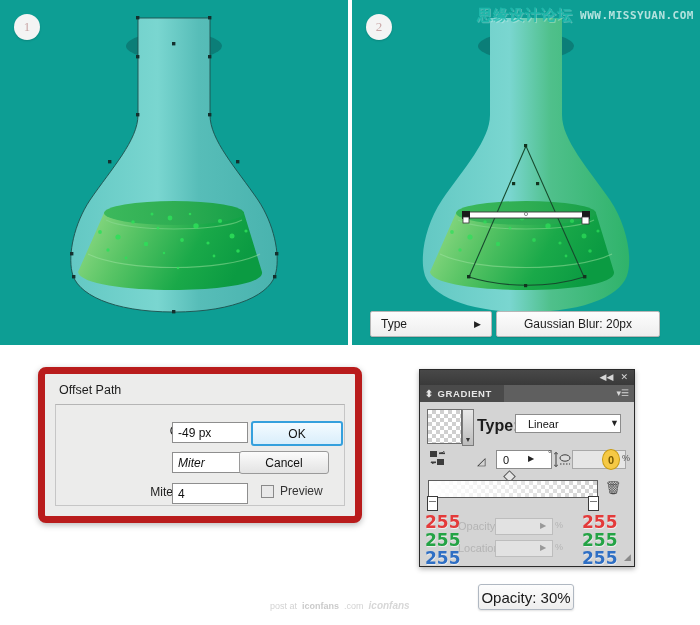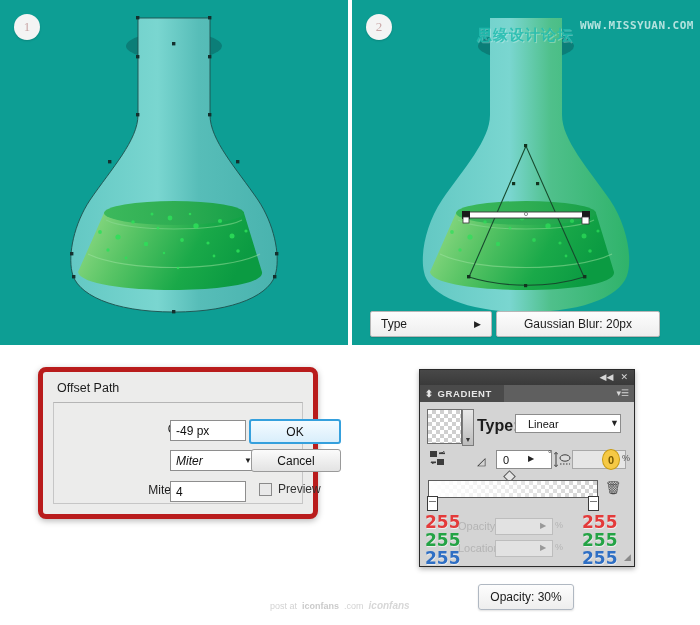--- a/index.html
+++ b/index.html
@@ -24,21 +24,21 @@
     font-family:"Liberation Serif",serif;
     box-shadow:0 1px 2px rgba(0,0,0,.15);
   }
 
   .watermark{
     position:absolute;right:6px;top:6px;display:flex;align-items:center;gap:7px;
     opacity:.82;
   }
   .wm-cn{font-size:15px;font-weight:bold;color:#23bdb0;letter-spacing:1px;
          font-family:"DejaVu Sans",sans-serif;
-         text-shadow:1px 1px 0 rgba(255,255,255,.35);margin-top:20px;}
+         text-shadow:1px 1px 0 rgba(255,255,255,.35);}
   .wm-en{font-size:11px;font-weight:bold;color:#d9f2ef;letter-spacing:.5px;
          font-family:"DejaVu Sans Mono",monospace;}
 
   .flask-wrap{position:absolute;left:0;top:0;width:348px;height:345px;}
 
   
   .effect-bar{position:absolute;left:18px;bottom:8px;display:flex;gap:4px;align-items:stretch;}
   .ebtn{
     background:linear-gradient(#fdfdfd,#eeeeee);
     border:1px solid #b6b6b6;border-radius:2px;
@@ -47,22 +47,23 @@
     box-shadow:0 1px 1px rgba(0,0,0,.12);white-space:nowrap;
   }
   .ebtn.eff{width:58px;justify-content:center;}
   .ebtn.blur{width:100px;justify-content:space-between;}
   .ebtn.gauss{width:142px;justify-content:center;}
   .arrow-r{font-size:9px;color:#222;}
 
   
   .dialog{
     position:absolute;left:38px;top:367px;width:270px;height:142px;
-    background:#ececeb;border:5px solid #b91c1c;border-radius:8px;
+    background:#ececeb;border:7px solid #b91c1c;border-radius:8px;
     box-shadow:0 2px 6px rgba(0,0,0,.28);
+    padding-left:40px;
   }
   .dlg-title{position:absolute;left:14px;top:9px;font-size:12.5px;color:#1c1c1c;}
   .dlg-body{
     position:absolute;left:10px;top:30px;right:10px;bottom:10px;
     border:1px solid #c6c6c6;border-top-color:#b5b5b5;background:transparent;
   }
   .row{position:absolute;display:flex;align-items:center;}
   .lbl{font-size:12px;color:#1c1c1c;text-align:right;}
   .tfield{
     background:#fff;border:1px solid #8e8e8e;height:19px;
@@ -153,21 +154,21 @@
   .loclbl{position:absolute;left:38px;top:140px;font-size:11px;color:#b4b4b4;}
   .dimfield{position:absolute;left:75px;width:56px;height:15px;background:#e2e2e2;border:1px solid #bdbdbd;}
   .dimcaret{position:absolute;left:120px;font-size:8px;color:#999;}
   .dimpct{position:absolute;left:135px;font-size:9px;color:#b4b4b4;}
   .resize-grip{position:absolute;right:3px;bottom:2px;font-size:9px;color:#8a8a8a;}
 
   
   .opacity-btn{
     position:absolute;left:478px;top:584px;width:94px;height:24px;
     background:linear-gradient(#fdfdfd,#eeeeee);border:1px solid #b0b8c2;border-radius:3px;
-    display:flex;align-items:center;justify-content:center;font-size:12px;color:#1a1a1a;
+    display:flex;align-items:center;justify-content:center;font-size:15px;color:#1a1a1a;
     box-shadow:0 1px 2px rgba(0,0,0,.12);
   }
 
   
   .footer{position:absolute;left:270px;top:600px;display:flex;align-items:center;gap:5px;opacity:.45;}
   .f-txt{font-size:9px;color:#9a9a9a;}
   .f-txt b{color:#8a8a8a;}
   .f-logo{font-size:10px;font-style:italic;font-weight:bold;color:#a6a6a6;}
 </style>
 </head>
@@ -392,21 +393,21 @@
     <div class="row" style="left:14px;top:111px;width:146px;justify-content:flex-end;">
       <span class="lbl">Miter limit:</span>
     </div>
     <div class="tfield" style="position:absolute;left:127px;top:109px;width:64px;">
       <span>4</span>
     </div>
 
     <div class="btn ok" style="position:absolute;left:206px;top:47px;">
       <span>OK</span>
     </div>
-    <div class="btn" style="position:absolute;left:208px;top:77px;align-items:center;">
+    <div class="btn" style="position:absolute;left:194px;top:77px;align-items:center;">
       <span>Cancel</span>
     </div>
     <div class="chk-row" style="position:absolute;left:216px;top:110px;align-items:center;">
       <span class="chk"></span>
       <span>Preview</span>
     </div>
   </div>
 
   <div class="gpanel">
 

